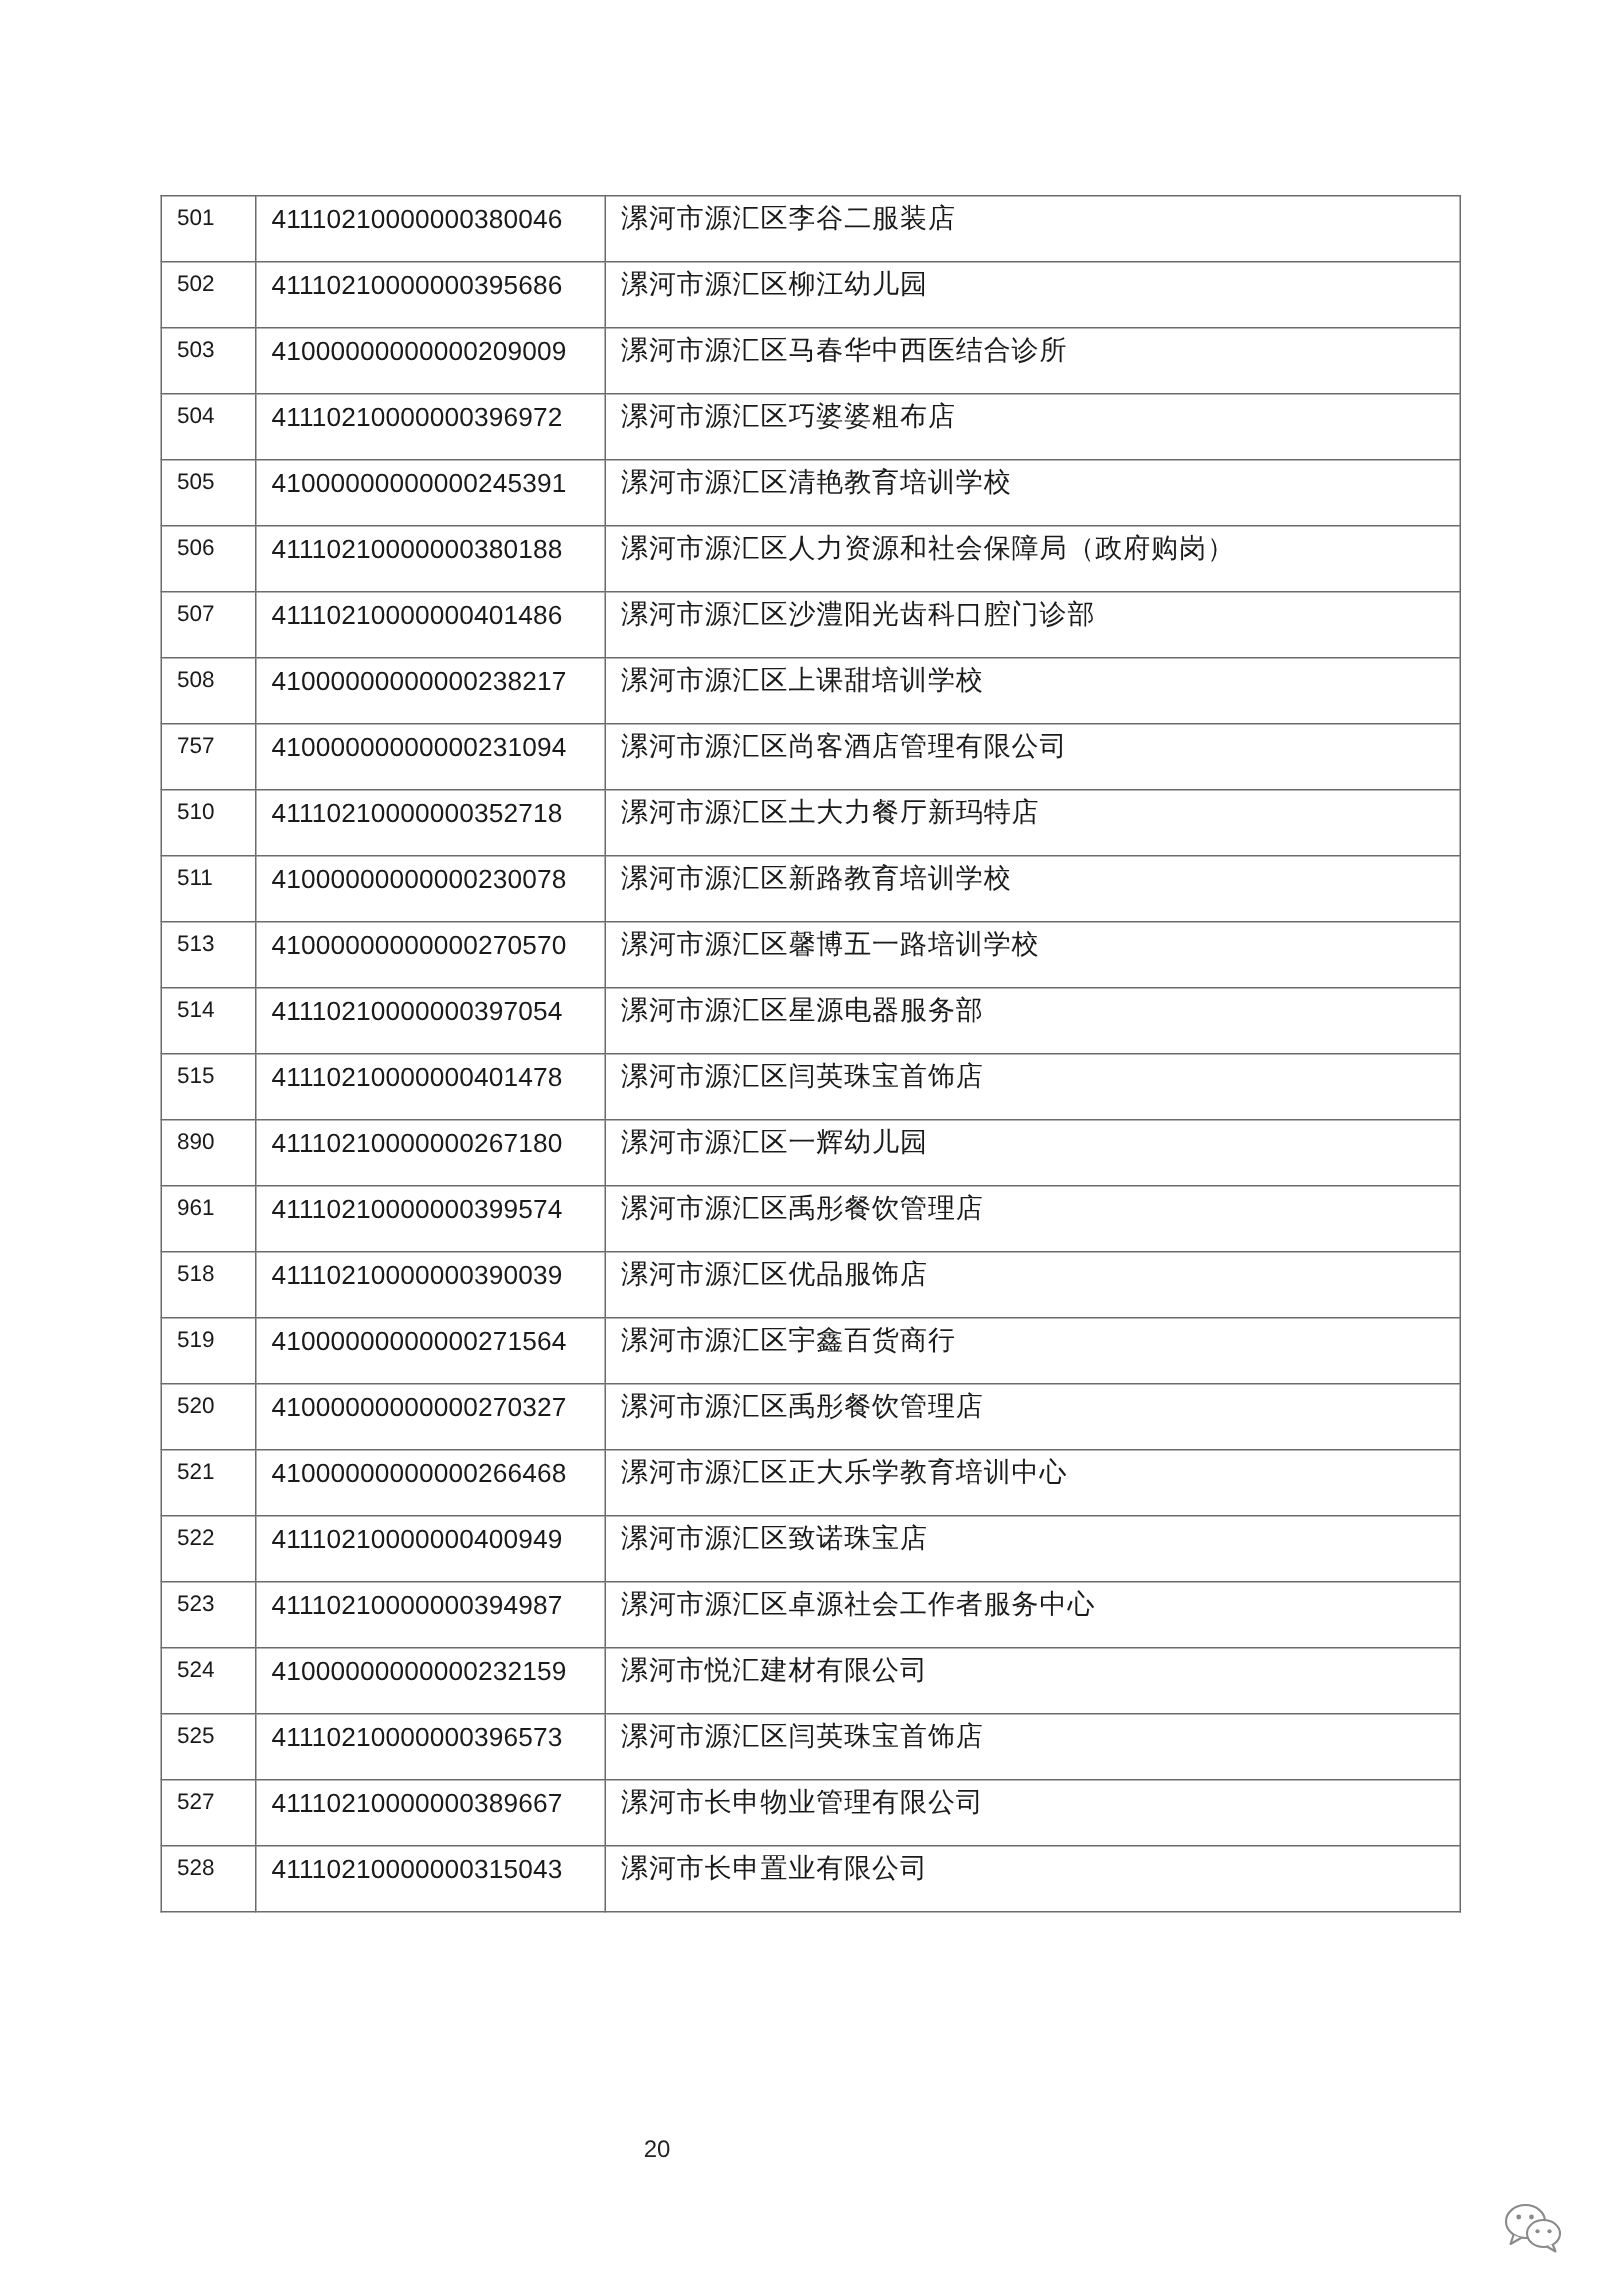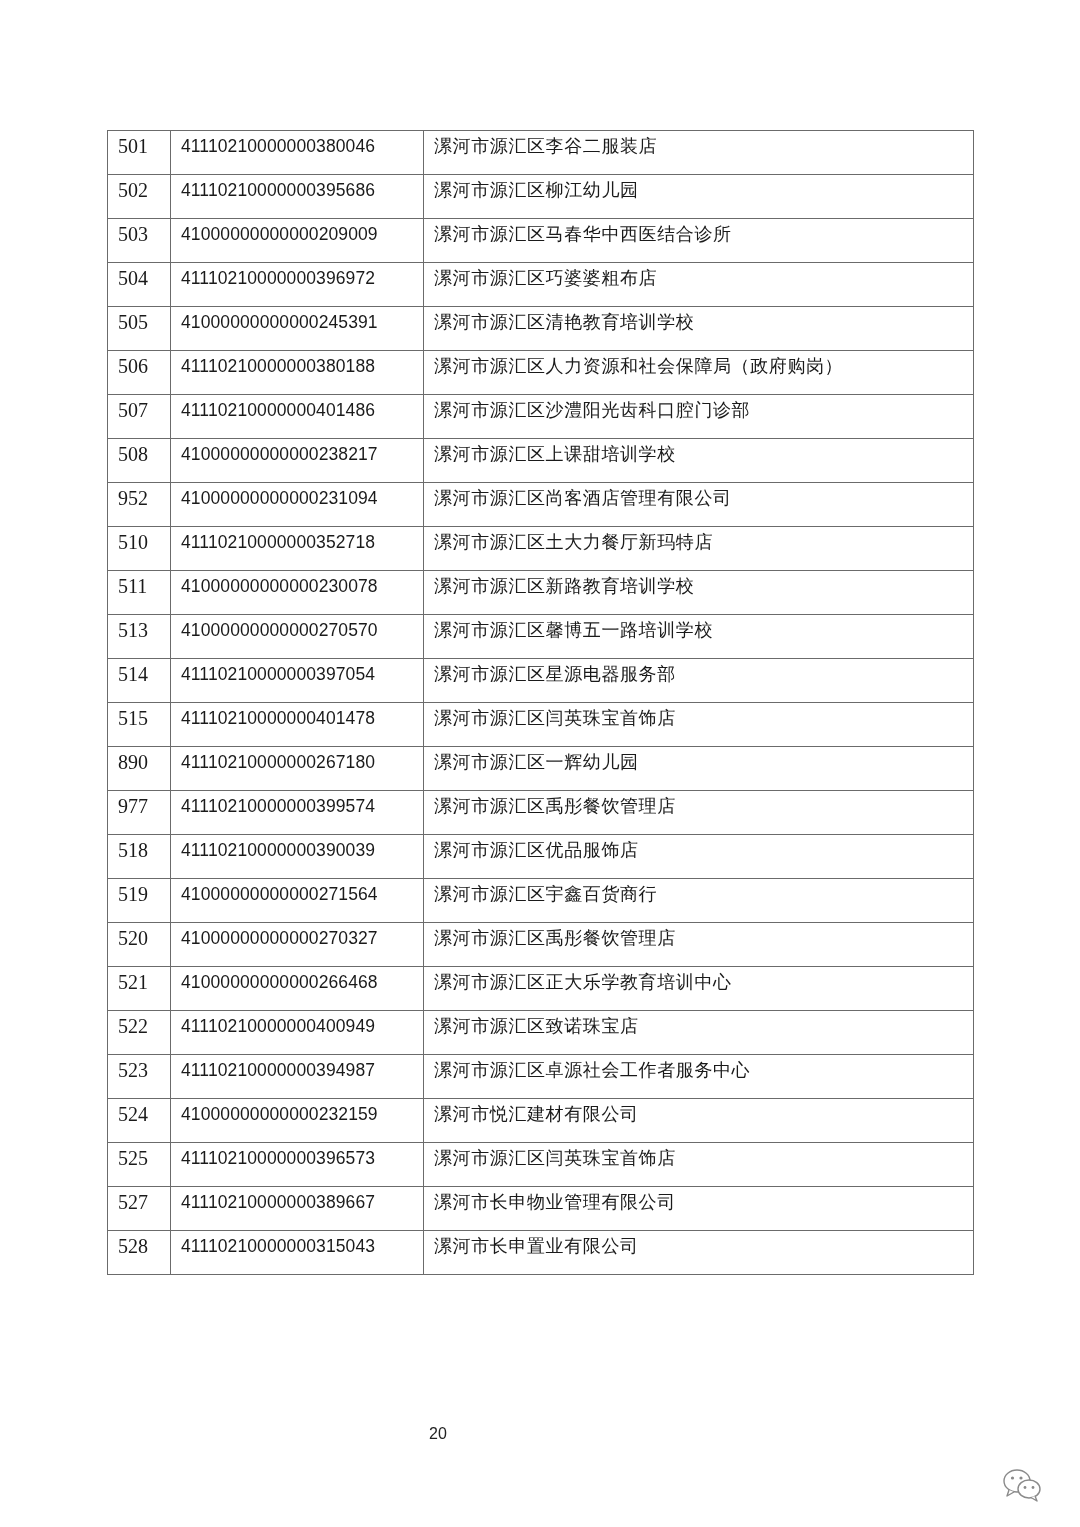--- a/index.html
+++ b/index.html
@@ -33,27 +33,27 @@
       border: 1.5px solid #6b6b6b;
       height: 44px;
       padding: 4px 0 0 10px;
       vertical-align: top;
       box-sizing: border-box;
       white-space: nowrap;
       overflow: hidden;
     }
     table.roster td.col-no {
       width: 63px;
-      font-family: Liberation Serif, serif;
-      font-size: 20px;
+      font-family: Liberation Sans, sans-serif;
+      font-size: 15px;
       line-height: 22px;
       padding-left: 10px;
     }
     table.roster td.col-code {
-      width: 253px;
+      width: 233px;
       font-family: "Liberation Sans", sans-serif;
       font-size: 17.5px;
       line-height: 22px;
       letter-spacing: 0.1px;
       padding-left: 10px;
     }
     table.roster td.col-name {
       font-family: "DejaVu Sans", sans-serif;
       font-size: 18px;
       line-height: 22px;
@@ -142,21 +142,21 @@
       <td class="col-name">漯河市源汇区沙澧阳光齿科口腔门诊部</td>
     </tr>
 
     <tr>
       <td class="col-no">508</td>
       <td class="col-code">41000000000000238217</td>
       <td class="col-name">漯河市源汇区上课甜培训学校</td>
     </tr>
 
     <tr>
-      <td class="col-no">952</td>
+      <td class="col-no">757</td>
       <td class="col-code">41000000000000231094</td>
       <td class="col-name">漯河市源汇区尚客酒店管理有限公司</td>
     </tr>
 
     <tr>
       <td class="col-no">510</td>
       <td class="col-code">41110210000000352718</td>
       <td class="col-name">漯河市源汇区土大力餐厅新玛特店</td>
     </tr>
 
@@ -185,21 +185,21 @@
       <td class="col-name">漯河市源汇区闫英珠宝首饰店</td>
     </tr>
 
     <tr>
       <td class="col-no">890</td>
       <td class="col-code">41110210000000267180</td>
       <td class="col-name">漯河市源汇区一辉幼儿园</td>
     </tr>
 
     <tr>
-      <td class="col-no">977</td>
+      <td class="col-no">961</td>
       <td class="col-code">41110210000000399574</td>
       <td class="col-name">漯河市源汇区禹彤餐饮管理店</td>
     </tr>
 
     <tr>
       <td class="col-no">518</td>
       <td class="col-code">41110210000000390039</td>
       <td class="col-name">漯河市源汇区优品服饰店</td>
     </tr>
 

